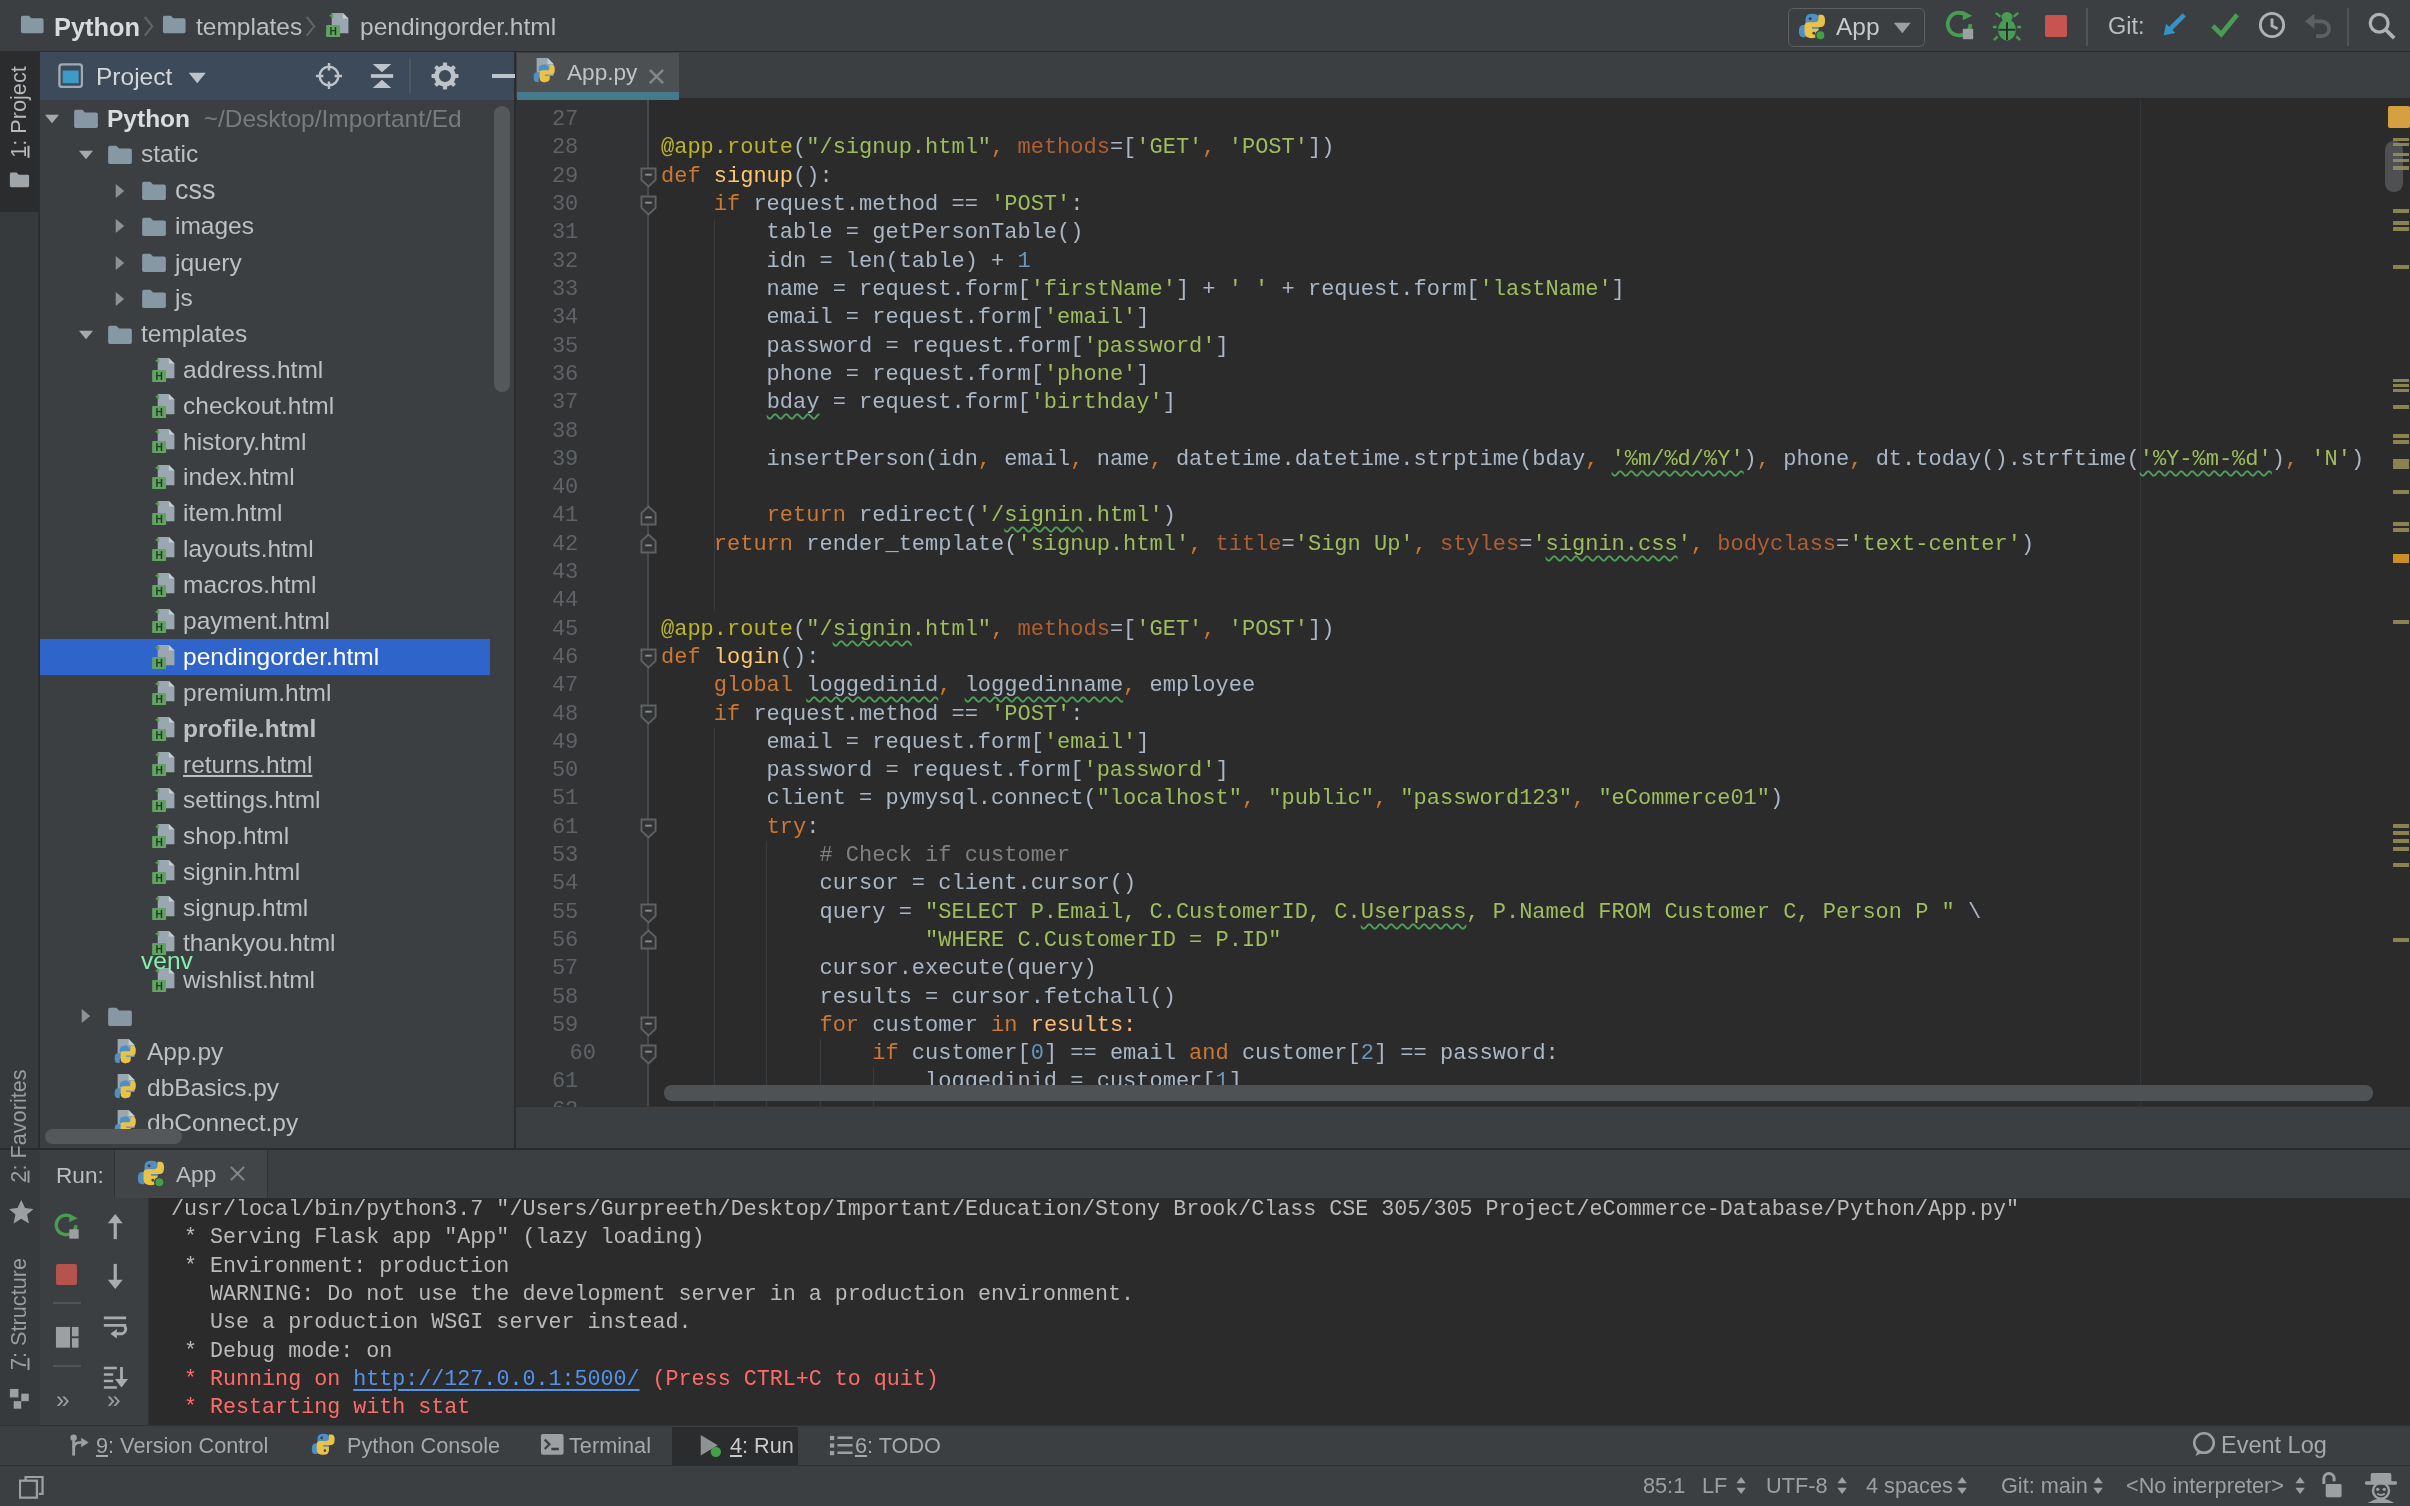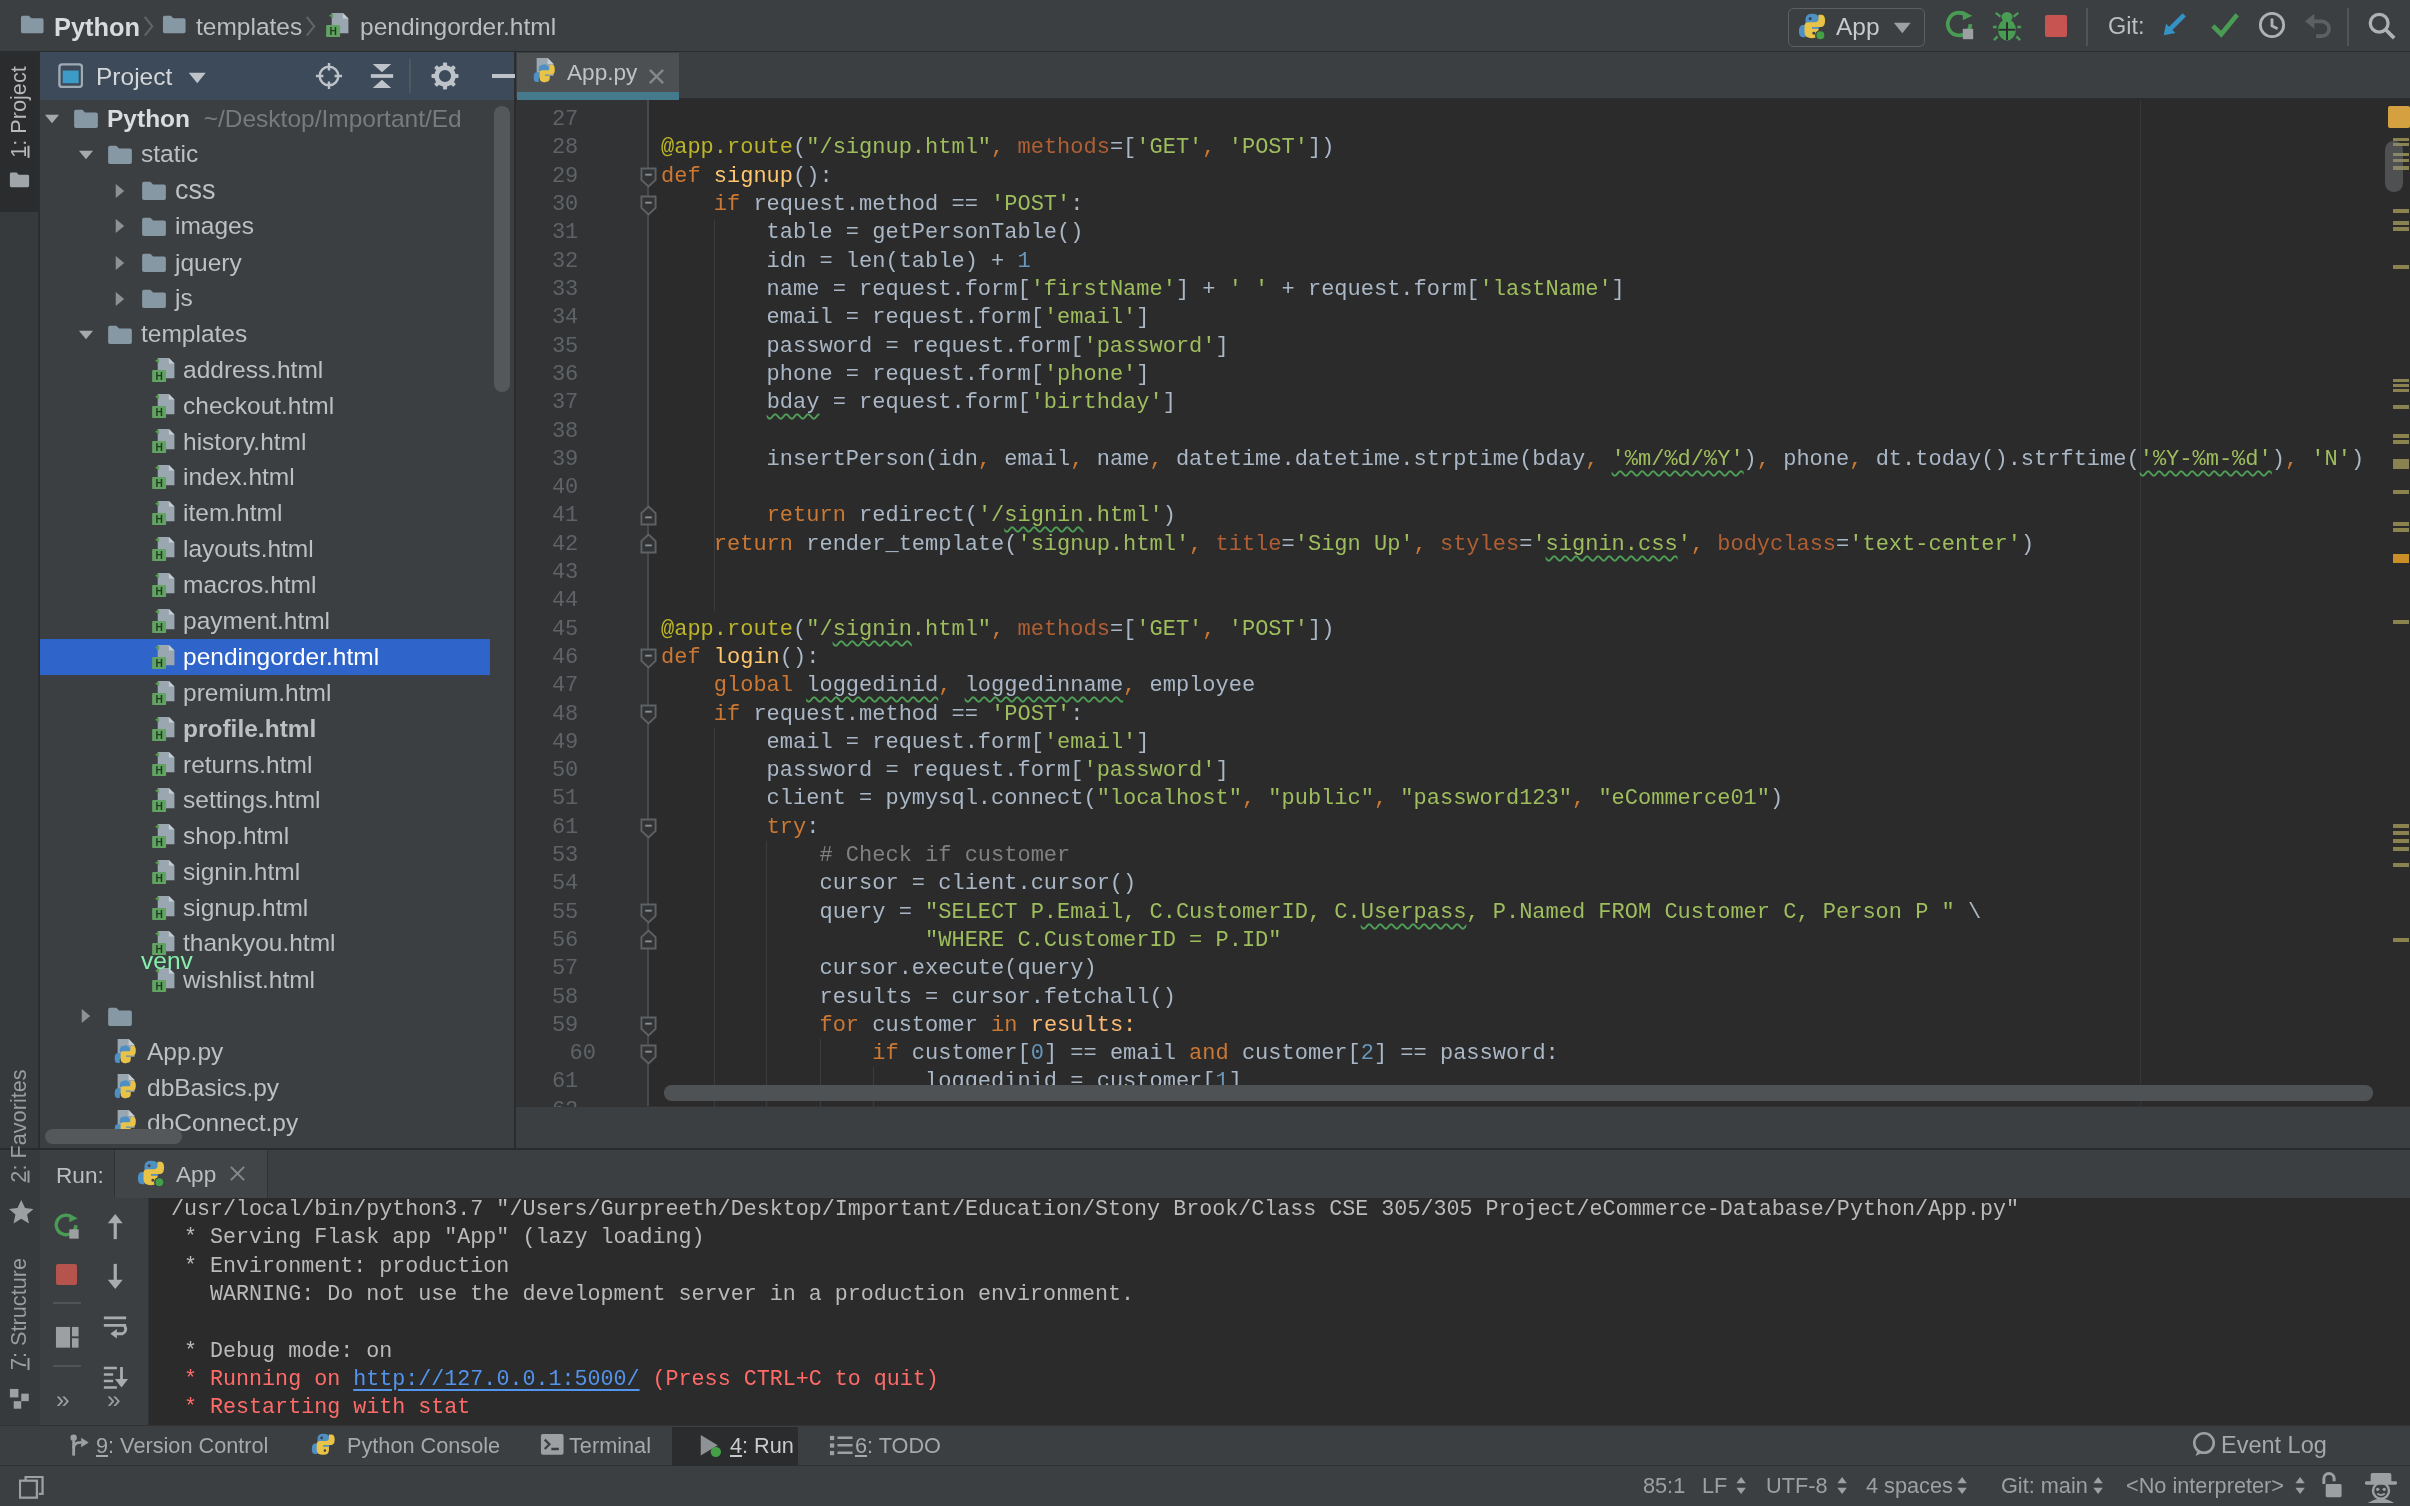--- a/index.html
+++ b/index.html
@@ -286,21 +286,21 @@
       <text x="7.5" y="24.5" font-family="Liberation Sans" font-weight="bold" font-size="11" fill="#1e3c1e" text-anchor="middle">H</text>
     </svg>
 <div class="abs nw" style="left:183px;top:714px;font-size:24.5px;color:#bdbfc1;line-height:30px;font-weight:bold;">profile.html</div>
 <svg class="abs" style="left:152px;top:751px" width="23.5" height="26" viewBox="0 0 25 28">
       <path fill="#9aa7b0" d="M6 1 h12 l6 6 v16 h-18 Z"></path>
       <path fill="#c6cdd2" d="M18 1 l6 6 h-6 Z"></path>
       <path fill="#5f9b58" d="M3 4 l4.5-2.5 v5 Z"></path>
       <rect fill="#62a262" x="0" y="14" width="15" height="13" rx="1"></rect>
       <text x="7.5" y="24.5" font-family="Liberation Sans" font-weight="bold" font-size="11" fill="#1e3c1e" text-anchor="middle">H</text>
     </svg>
-<div class="abs nw" style="left:183px;top:750px;font-size:24.5px;color:#bdbfc1;line-height:30px;">returns.html</div>
+<div class="abs nw" style="left:183px;top:750px;font-size:24.5px;color:#bdbfc1;line-height:30px;text-decoration:underline;">returns.html</div>
 <svg class="abs" style="left:152px;top:787px" width="23.5" height="26" viewBox="0 0 25 28">
       <path fill="#9aa7b0" d="M6 1 h12 l6 6 v16 h-18 Z"></path>
       <path fill="#c6cdd2" d="M18 1 l6 6 h-6 Z"></path>
       <path fill="#5f9b58" d="M3 4 l4.5-2.5 v5 Z"></path>
       <rect fill="#62a262" x="0" y="14" width="15" height="13" rx="1"></rect>
       <text x="7.5" y="24.5" font-family="Liberation Sans" font-weight="bold" font-size="11" fill="#1e3c1e" text-anchor="middle">H</text>
     </svg>
 <div class="abs nw" style="left:183px;top:785px;font-size:24.5px;color:#bdbfc1;line-height:30px;">settings.html</div>
 <svg class="abs" style="left:152px;top:823px" width="23.5" height="26" viewBox="0 0 25 28">
       <path fill="#9aa7b0" d="M6 1 h12 l6 6 v16 h-18 Z"></path>
@@ -574,20 +574,21 @@
 <svg class="abs" style="left:102px;top:1365px" width="26" height="24.5" viewBox="0 0 28 26">
       <path d="M2 3 h14 M2 10 h10 M2 17 h10 M2 24 h14" stroke="#a9abad" stroke-width="2.6"></path>
       <path d="M21 2 v14" stroke="#a9abad" stroke-width="3"></path>
       <path fill="#a9abad" d="M21 24 l-7-9 h14 z"></path>
     </svg>
 <div class="abs nw" style="left:107px;top:1386px;font-size:24.5px;color:#9da0a2;line-height:28px;">»</div>
 <div class="abs mono nw" style="left:171px;top:1196px;height:28px;line-height:28px;font-size:21.7px;color:#bababa">/usr/local/bin/python3.7 "/Users/Gurpreeth/Desktop/Important/Education/Stony Brook/Class CSE 305/305 Project/eCommerce-Database/Python/App.py"</div>
 <div class="abs mono nw" style="left:171px;top:1224px;height:28px;line-height:28px;font-size:21.7px;color:#bababa"> * Serving Flask app "App" (lazy loading)</div>
 <div class="abs mono nw" style="left:171px;top:1253px;height:28px;line-height:28px;font-size:21.7px;color:#bababa"> * Environment: production</div>
 <div class="abs mono nw" style="left:171px;top:1281px;height:28px;line-height:28px;font-size:21.7px;color:#bababa">   WARNING: Do not use the development server in a production environment.</div>
+<div class="abs mono nw" style="left:171px;top:1309px;height:28px;line-height:28px;font-size:21.7px;color:#bababa">   Use a production WSGI server instead.</div>
 <div class="abs mono nw" style="left:171px;top:1338px;height:28px;line-height:28px;font-size:21.7px;color:#bababa"> * Debug mode: on</div>
 <div class="abs mono nw" style="left:171px;top:1366px;height:28px;line-height:28px;font-size:21.7px"><span style="color:#ff6b68"> * Running on </span><span style="color:#5394ec;text-decoration:underline;text-underline-offset:3.8px">http://127.0.0.1:5000/</span><span style="color:#ff6b68"> (Press CTRL+C to quit)</span></div>
 <div class="abs mono nw" style="left:171px;top:1394px;height:28px;line-height:28px;font-size:21.7px;color:#ff6b68"> * Restarting with stat</div>
 <svg class="abs" style="left:68px;top:1433px" width="22.6" height="24.5" viewBox="0 0 24 26">
       <path d="M6 24 V8" stroke="#9da0a2" stroke-width="3"></path>
       <circle cx="6" cy="5" r="3.4" fill="#9da0a2"></circle>
       <path d="M6 16 q0-6 8-6" stroke="#9da0a2" stroke-width="3" fill="none"></path>
       <path fill="#9da0a2" d="M14 5 l8 5 -8 5 z"></path>
     </svg>
 <div class="abs nw" style="left:96px;top:1433px;font-size:21.7px;color:#a6a8aa;line-height:26px;"><span style="text-decoration:underline">9</span>: Version Control</div>

